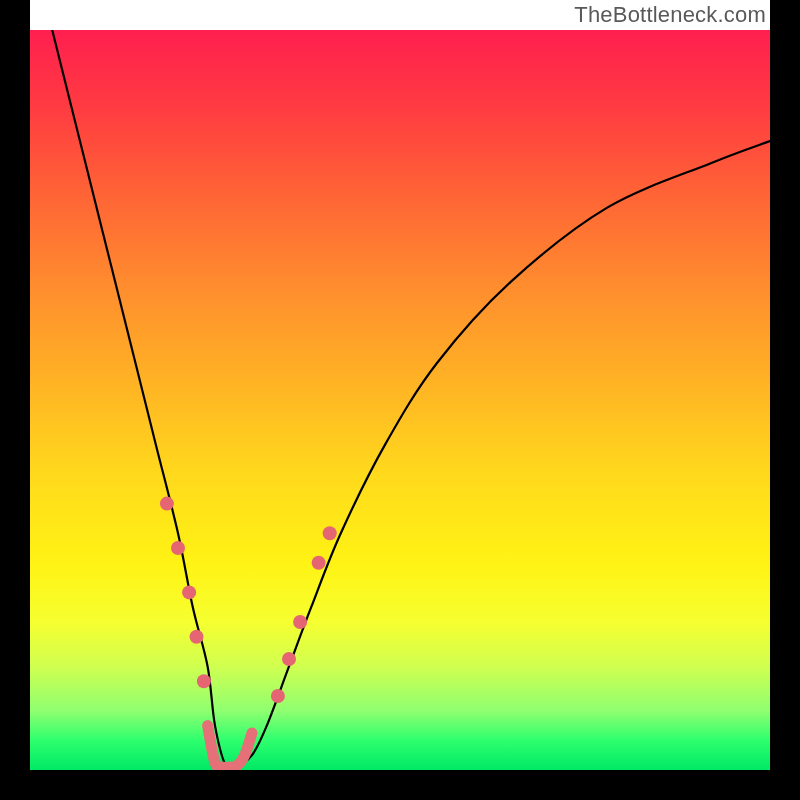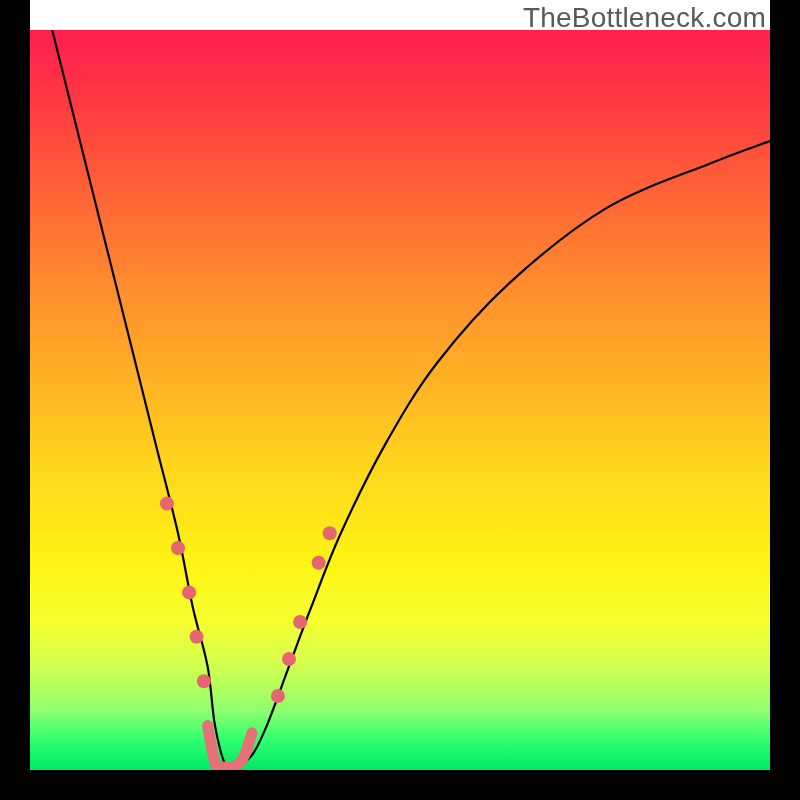--- a/index.html
+++ b/index.html
@@ -45,21 +45,21 @@
     width: 740px;
     height: 30px;
     background: #ffffff;
     border-bottom: 1px solid #bbb;
   }
   .watermark {
     position: absolute;
     top: 2px;
     right: 34px;
     color: #595959;
-    font-size: 28px;
+    font-size: 22px;
     font-weight: 400;
     letter-spacing: 0.2px;
   }
   svg.curves {
     position: absolute;
     left: 0;
     top: 0;
     width: 740px;
     height: 740px;
   }

